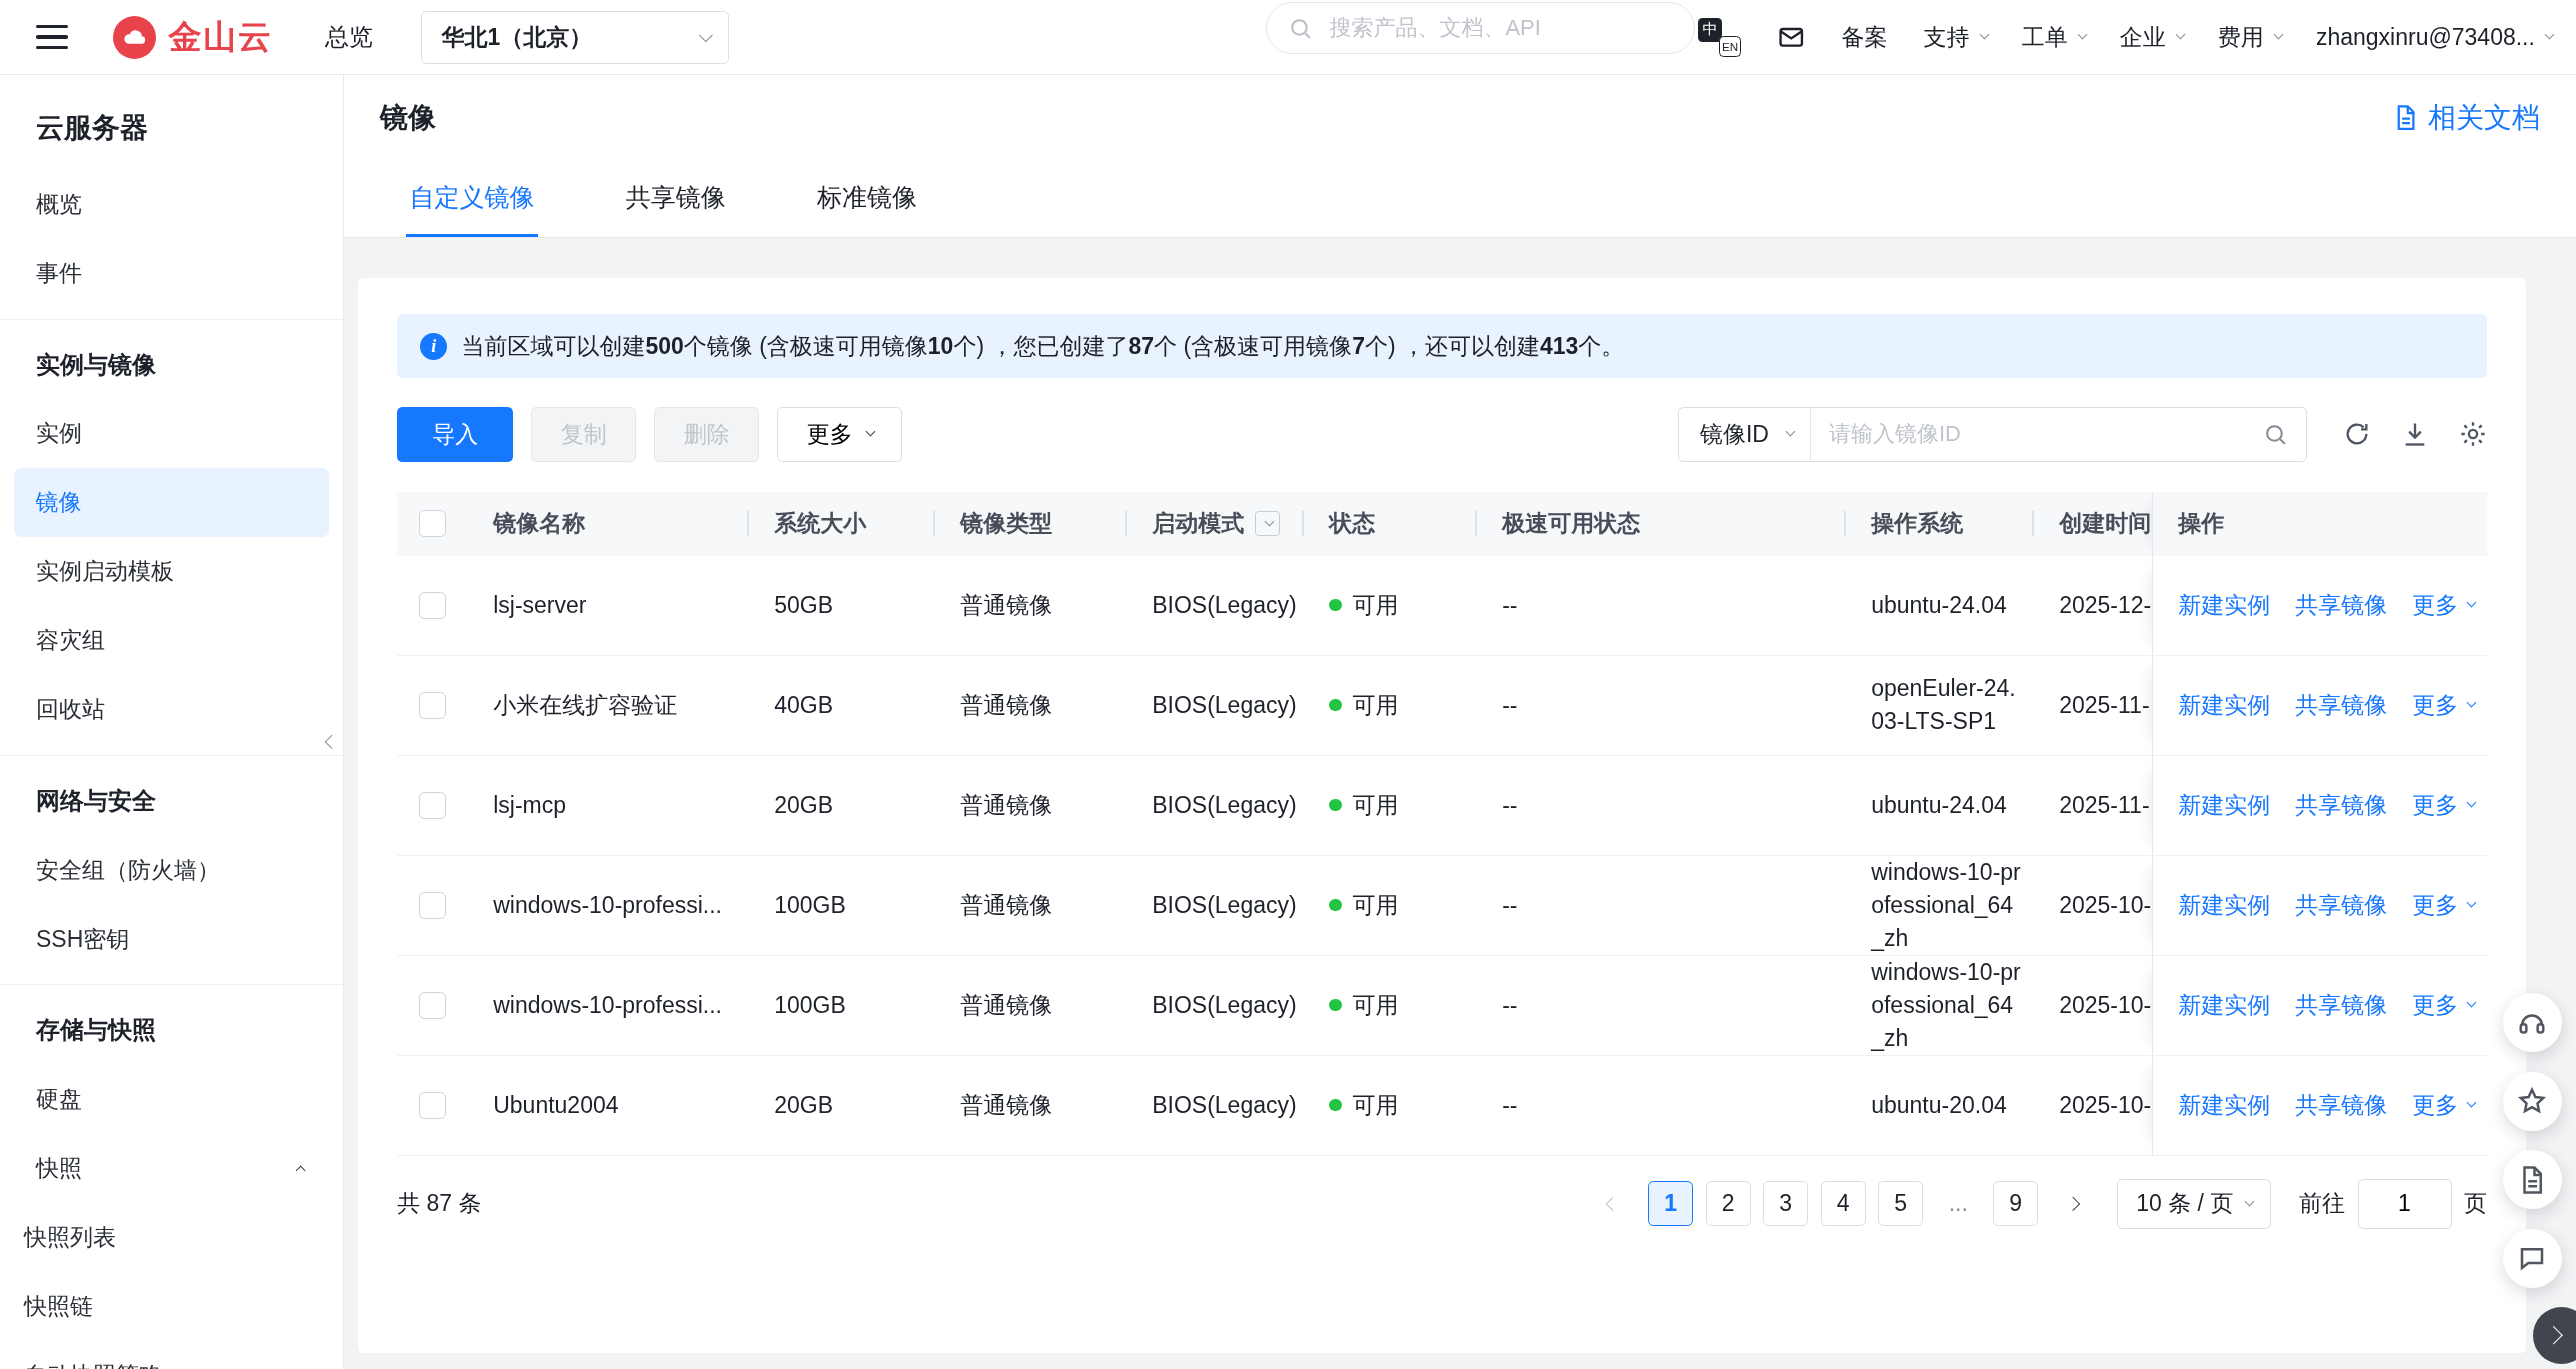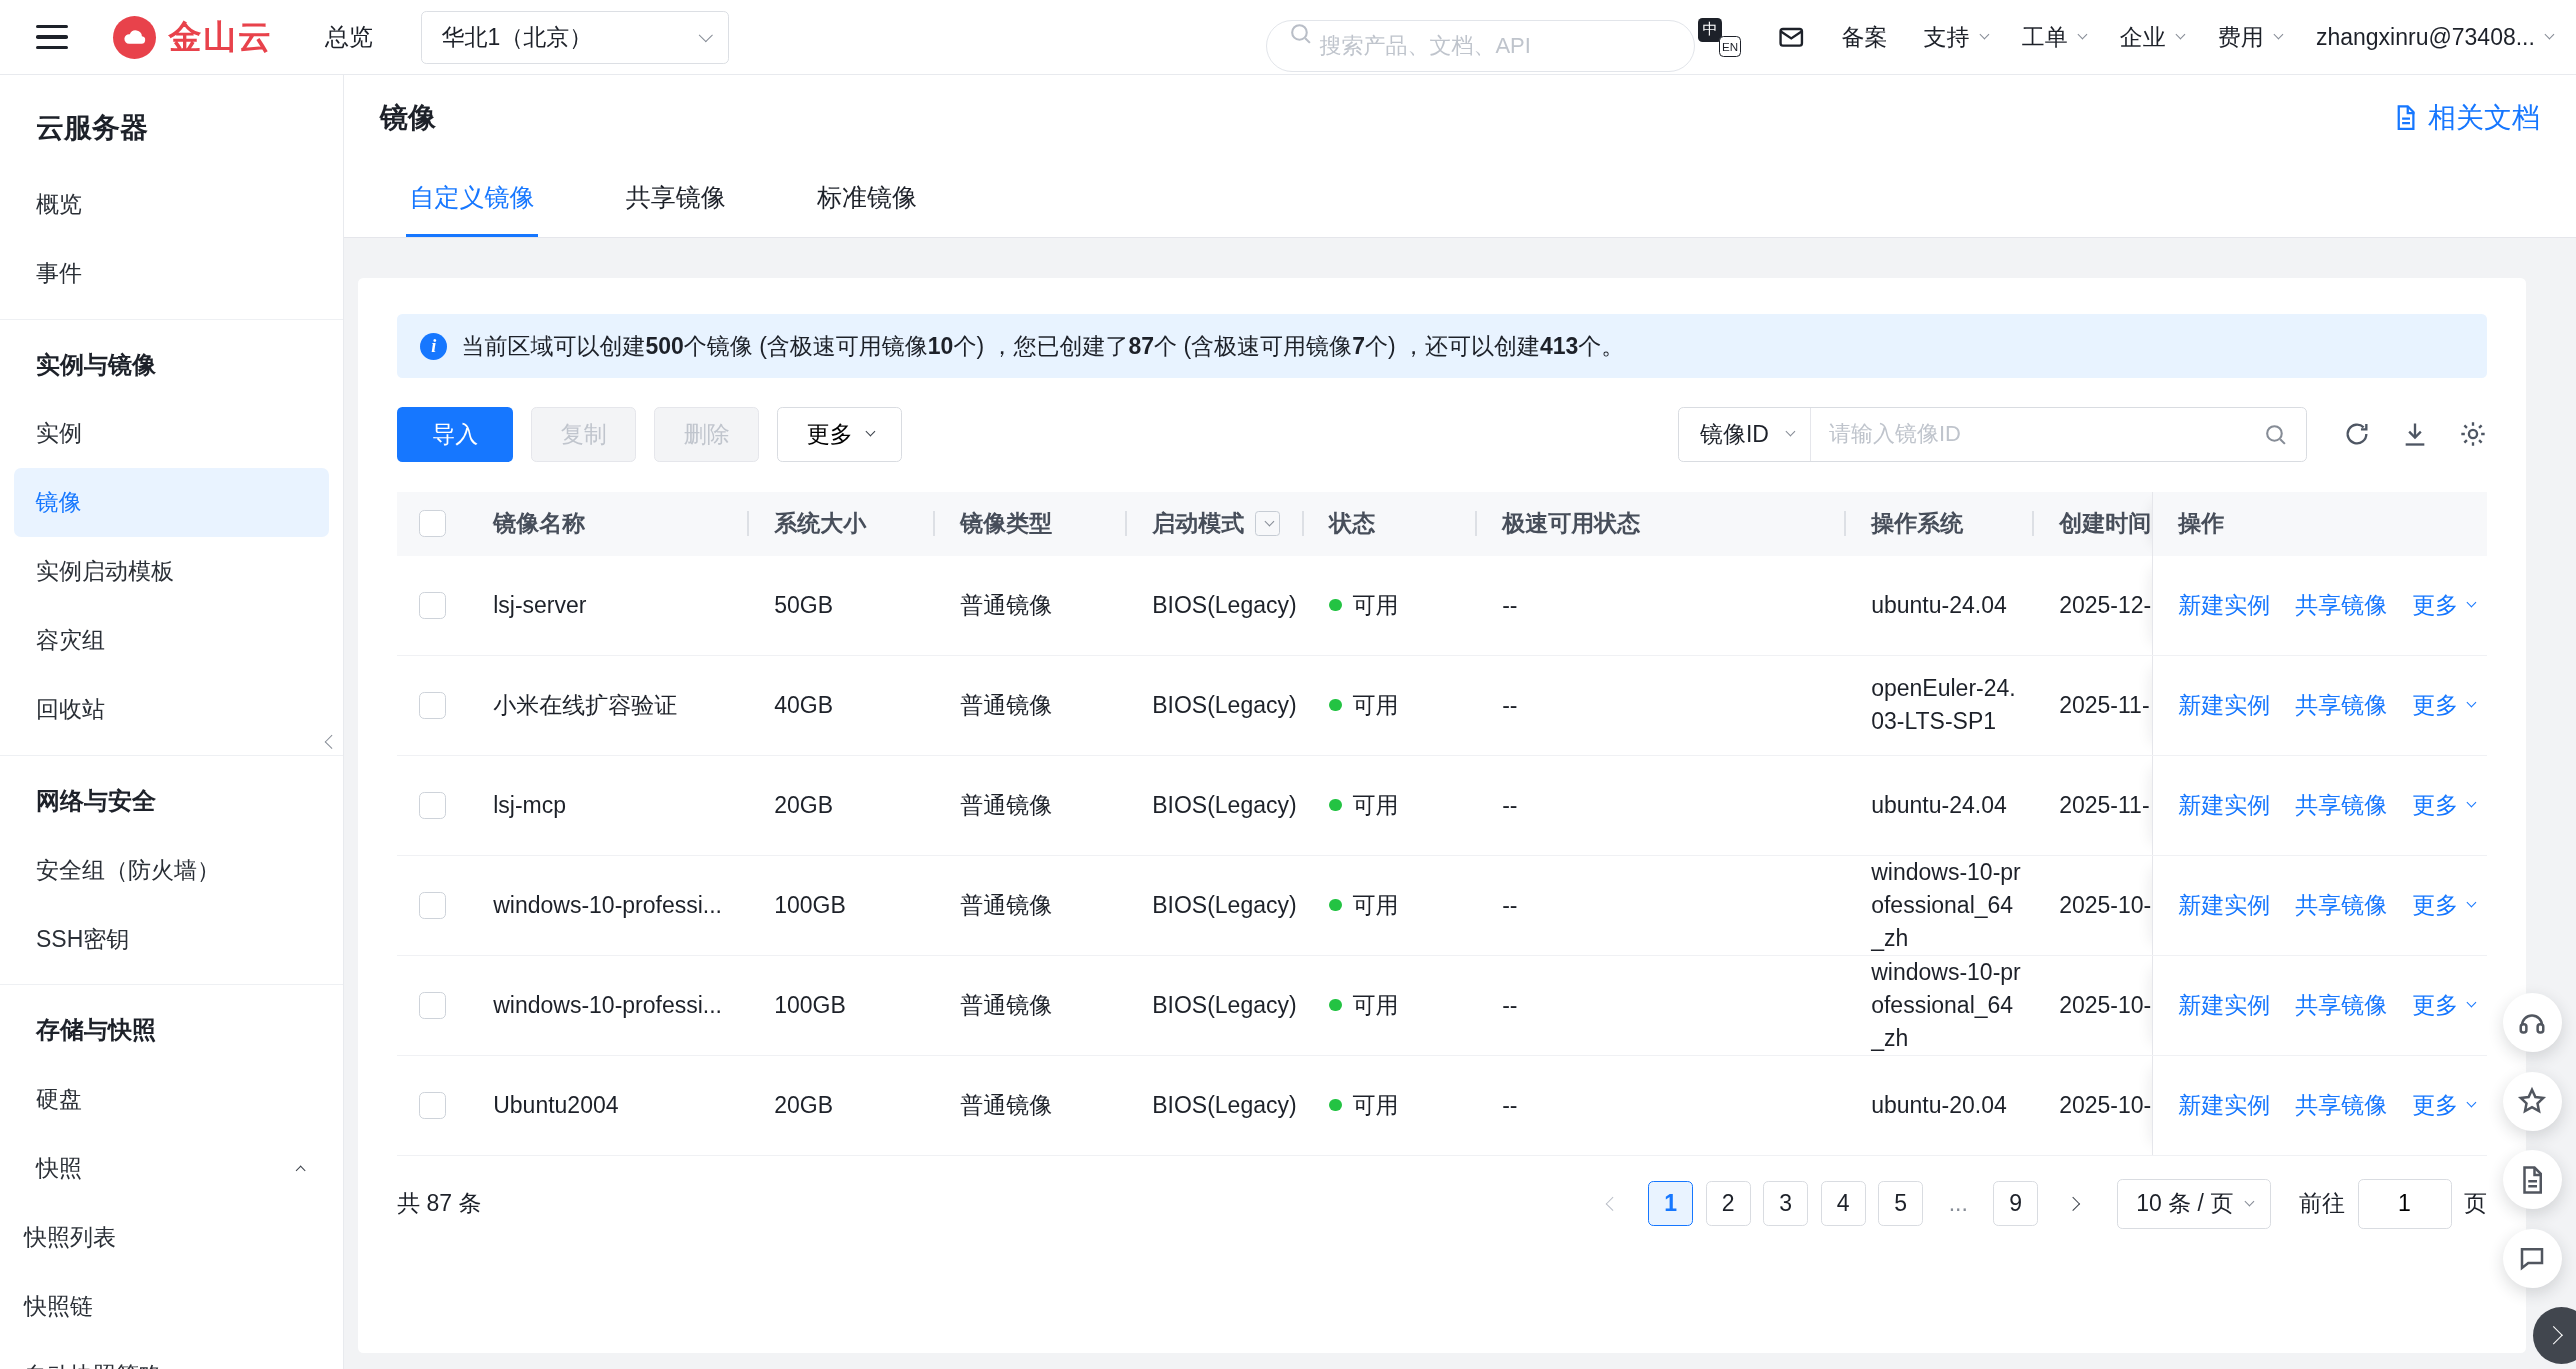--- a/index.html
+++ b/index.html
@@ -24,22 +24,22 @@
 
   
   .topbar { position:absolute; top:0; left:0; right:0; height:75px; background:#fff; border-bottom:0.9px solid #e8eaee; display:flex; align-items:center; padding-left:36px; z-index:30; }
   .hamburger { width:32px; display:flex; flex-direction:column; gap:7.1px; cursor:pointer; }
   .hamburger i { display:block; height:3.6px; background:var(--text); border-radius:1.8px; }
   .logo { display:flex; align-items:center; margin-left:45px; gap:12.5px; cursor:pointer; }
   .logo-mark { width:43px; height:43px; border-radius:50%; background:var(--red); display:flex; align-items:center; justify-content:center; }
   .logo-mark svg { width:27px; height:27px; }
   .logo-text { font-size:33px; font-weight:bold; color:var(--red); letter-spacing:1.8px; }
   .tb-overview { margin-left:52px; font-size:24px; cursor:pointer; }
-  .region-select { margin-left:48px; width:308px; height:53px; border:0.9px solid #dcdfe4; border-radius:5.3px; display:flex; align-items:center; justify-content:space-between; padding:0 19.6px; font-size:23px; cursor:pointer; background:#fff; }
-  .tb-search { position:absolute; left:1266px; top:20px; width:429px; height:52px; border:0.9px solid #e2e5ea; background:#fff; border-radius:26px; display:flex; padding:0 21.4px; gap:6px; color:#b9bec7; }
+  .region-select { margin-left:48px; width:308px; height:53px; border:0.9px solid #dcdfe4; border-radius:5.3px; display:flex; align-items:center; justify-content:space-between; padding:0 19.6px; font-size:23px; cursor:pointer; background:#fff;font-weight:bold; }
+  .tb-search { position:absolute; left:1266px; top:2px; width:429px; height:52px; border:0.9px solid #e2e5ea; background:#fff; border-radius:26px; display:flex; align-items:center; padding:0 21.4px; gap:16px; color:#b9bec7; }
   .tb-search svg { width:25px; height:25px; flex:none; }
   .tb-search input { border:0; outline:0; flex:1; font-size:22px; background:transparent; color:var(--text); font-family:inherit; }
   .tb-search input::placeholder { color:#bfc4cc; }
   .tb-right { position:absolute; right:25px; top:0; height:100%; display:flex; align-items:center; gap:36px; }
   .tb-icon { color:var(--text); display:flex; cursor:pointer; }
   .tb-icon svg { width:28.5px; height:28.5px; }
   .lang { position:relative; width:43px; height:39px; }
   .lang-cn { position:absolute; left:0; top:0; width:24px; height:24px; background:var(--text); color:#fff; font-size:15px; display:flex; align-items:center; justify-content:center; border-radius:4.5px; }
   .lang-en { position:absolute; right:0; bottom:0; width:22px; height:20.5px; background:#fff; border:1.8px solid var(--text); color:var(--text); font-size:11.6px; display:flex; align-items:center; justify-content:center; border-radius:4.5px; }
   .tb-item { display:flex; align-items:center; gap:9px; font-size:23px; cursor:pointer; white-space:nowrap; }

